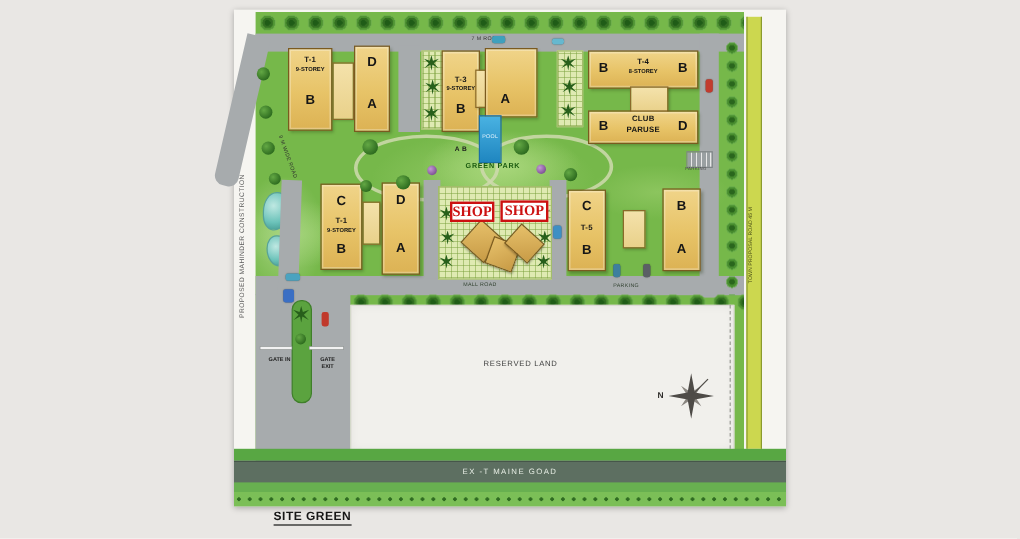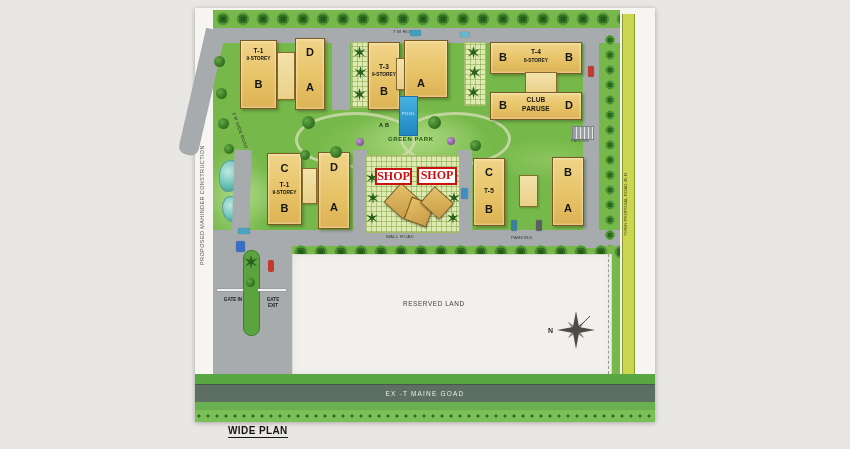--- a/index.html
+++ b/index.html
@@ -214,14 +214,14 @@
   <div class="vtext" style="left:622.5px;top:148px;width:10px;height:112px;font-size:4.4px;color:#4c5218;">TOWN PROPOSAL ROAD 45 M</div>
 
   <div class="abs" style="left:195px;top:374px;width:460px;height:10px;background:#58a743;"></div>
   <div class="main-road" style="left:195px;top:384px;width:460px;height:18px;">
     <div class="main-road-label">EX -T MAINE GOAD</div>
   </div>
   <div class="abs" style="left:195px;top:402px;width:460px;height:8px;background:#68b050;"></div>
   <div class="abs" style="left:195px;top:410px;width:460px;height:12px;background:#7bbf57;"></div>
   <div class="dots-x" style="left:195px;top:412px;width:460px;height:8px;"></div>
 
-  <div class="site-title">WIDE PLAN</div>
+  <div class="site-title">SITE GREEN</div>
 </div>
 
 </body></html>

